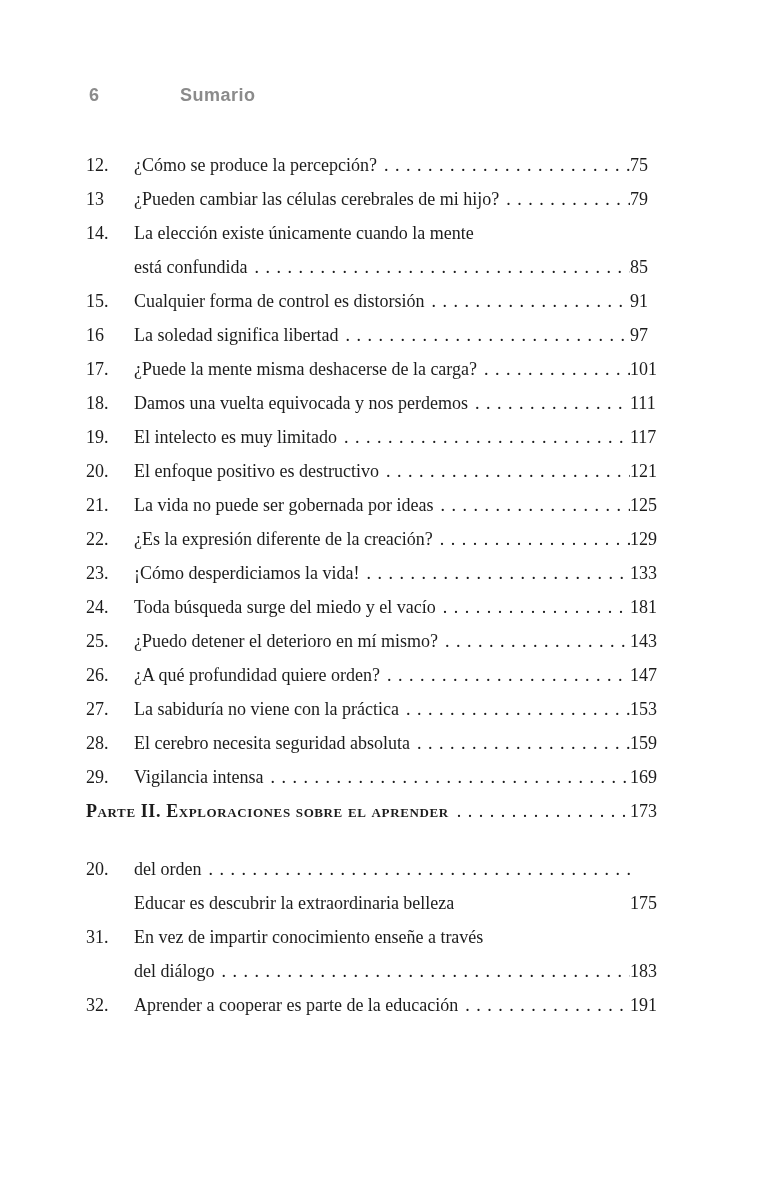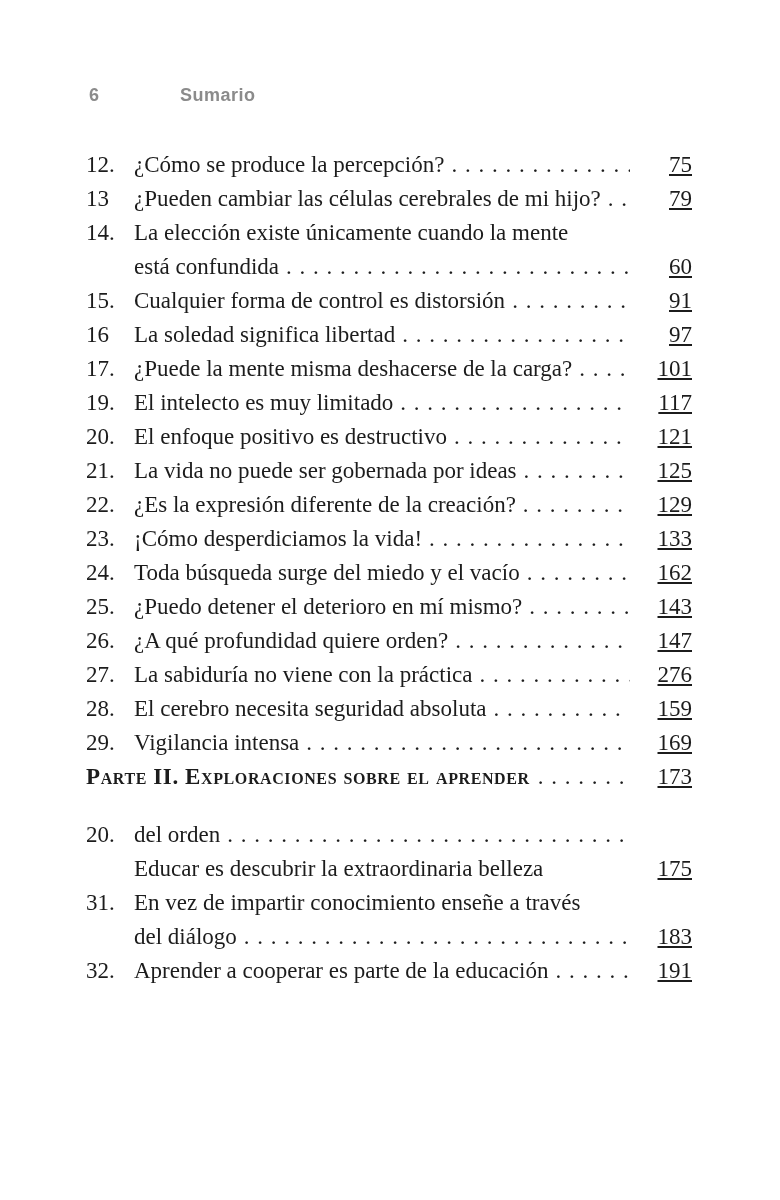--- a/index.html
+++ b/index.html
@@ -40,21 +40,21 @@
     left: 180px;
     top: 0;
   }
 
   
   .toc {
     position: absolute;
     top: 148px;
     left: 86px;
     right: 88px;
-    font-size: 23px;
+    font-size: 18px;
     line-height: 34px;
   }
   .toc-row {
     display: flex;
     align-items: flex-start;
   }
   .toc-num {
     flex: 0 0 48px;
     align-self: flex-start;
   }
@@ -75,23 +75,22 @@
     white-space: nowrap;
     padding-left: 7px;
     min-width: 0;
   }
   .leader::after {
     content: ". . . . . . . . . . . . . . . . . . . . . . . . . . . . . . . . . . . . . . . . . . . . .";
     letter-spacing: 1px;
   }
   .toc-page {
     flex: 0 0 62px;
-    text-align: right;
+    text-align: left;
     align-self: flex-end;
-    text-decoration: underline;
   }
 
   
   .part-row {
     margin-bottom: 24px;
   }
   .part-label {
     font-variant: small-caps;
     font-weight: 700;
     letter-spacing: 0.6px;
@@ -138,21 +137,21 @@
     <span class="toc-num">14.</span>
     <div class="toc-body">
           <div class="toc-line">
             <span class="toc-line-text">La elección existe únicamente cuando la mente</span>
           </div>
           <div class="toc-line">
             <span class="toc-line-text">está confundida</span>
             <span class="leader"></span>
           </div>
         </div>
-    <span class="toc-page">60</span>
+    <span class="toc-page">85</span>
   </div>
 
   <div class="toc-row">
     <span class="toc-num">15.</span>
     <div class="toc-body">
           <div class="toc-line">
             <span class="toc-line-text">Cualquier forma de control es distorsión</span>
             <span class="leader"></span>
           </div>
         </div>
@@ -174,20 +173,30 @@
     <span class="toc-num">17.</span>
     <div class="toc-body">
           <div class="toc-line">
             <span class="toc-line-text">¿Puede la mente misma deshacerse de la carga?</span>
             <span class="leader"></span>
           </div>
         </div>
     <span class="toc-page">101</span>
   </div>
 
+  <div class="toc-row">
+    <span class="toc-num">18.</span>
+    <div class="toc-body">
+          <div class="toc-line">
+            <span class="toc-line-text">Damos una vuelta equivocada y nos perdemos</span>
+            <span class="leader"></span>
+          </div>
+        </div>
+    <span class="toc-page">111</span>
+  </div>
 
   <div class="toc-row">
     <span class="toc-num">19.</span>
     <div class="toc-body">
           <div class="toc-line">
             <span class="toc-line-text">El intelecto es muy limitado</span>
             <span class="leader"></span>
           </div>
         </div>
     <span class="toc-page">117</span>
@@ -238,21 +247,21 @@
   </div>
 
   <div class="toc-row">
     <span class="toc-num">24.</span>
     <div class="toc-body">
           <div class="toc-line">
             <span class="toc-line-text">Toda búsqueda surge del miedo y el vacío</span>
             <span class="leader"></span>
           </div>
         </div>
-    <span class="toc-page">162</span>
+    <span class="toc-page">181</span>
   </div>
 
   <div class="toc-row">
     <span class="toc-num">25.</span>
     <div class="toc-body">
           <div class="toc-line">
             <span class="toc-line-text">¿Puedo detener el deterioro en mí mismo?</span>
             <span class="leader"></span>
           </div>
         </div>
@@ -271,21 +280,21 @@
   </div>
 
   <div class="toc-row">
     <span class="toc-num">27.</span>
     <div class="toc-body">
           <div class="toc-line">
             <span class="toc-line-text">La sabiduría no viene con la práctica</span>
             <span class="leader"></span>
           </div>
         </div>
-    <span class="toc-page">276</span>
+    <span class="toc-page">153</span>
   </div>
 
   <div class="toc-row">
     <span class="toc-num">28.</span>
     <div class="toc-body">
           <div class="toc-line">
             <span class="toc-line-text">El cerebro necesita seguridad absoluta</span>
             <span class="leader"></span>
           </div>
         </div>

